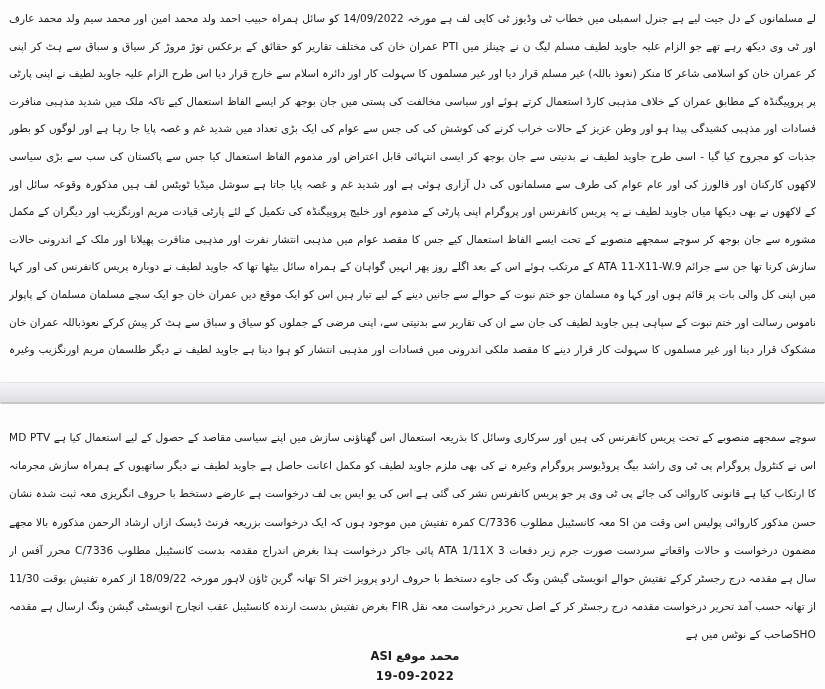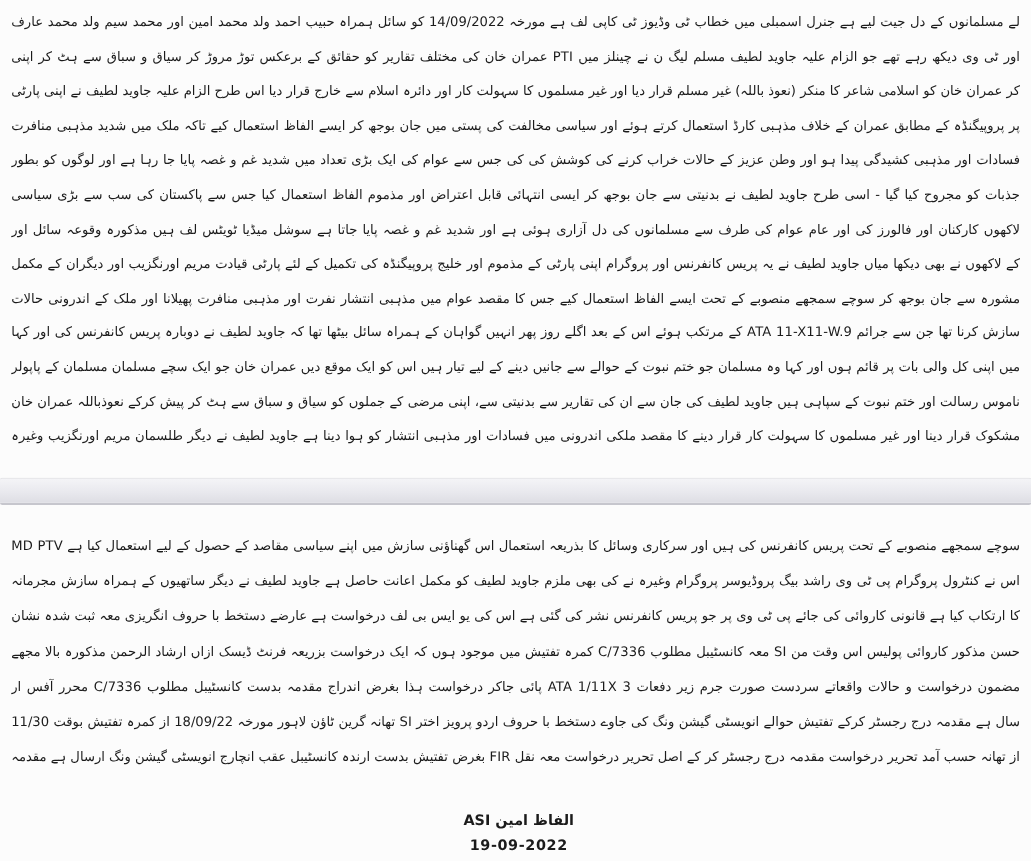--- a/index.html
+++ b/index.html
@@ -89,20 +89,21 @@
   <div class="page-separator"></div>
 
   <div class="block block-2">
     <div class="text-line">سوچے سمجھے منصوبے کے تحت پریس کانفرنس کی ہیں اور سرکاری وسائل کا بذریعہ استعمال اس گھناؤنی سازش میں اپنے سیاسی مقاصد کے حصول کے لیے استعمال کیا ہے MD PTV سہیل خان اور</div>
     <div class="text-line">اس نے کنٹرول پروگرام پی ٹی وی راشد بیگ پروڈیوسر پروگرام وغیرہ نے کی بھی ملزم جاوید لطیف کو مکمل اعانت حاصل ہے جاوید لطیف نے دیگر ساتھیوں کے ہمراہ سازش مجرمانہ کرتے ہوئے جرائم</div>
     <div class="text-line">کا ارتکاب کیا ہے قانونی کاروائی کی جائے پی ٹی وی پر جو پریس کانفرنس نشر کی گئی ہے اس کی یو ایس بی لف درخواست ہے عارضے دستخط با حروف انگریزی معہ ثبت شدہ نشان انگوٹھا ارشادالرحمن</div>
     <div class="text-line">حسن مذکور کاروائی پولیس اس وقت من SI معہ کانسٹیبل مطلوب C/7336 کمرہ تفتیش میں موجود ہوں کہ ایک درخواست بزریعہ فرنٹ ڈیسک ازاں ارشاد الرحمن مذکورہ بالا مجھے موصول ہوئی ہے</div>
     <div class="text-line">مضمون درخواست و حالات واقعاتے سردست صورت جرم زیر دفعات ATA 1/11X 3 پائی جاکر درخواست ہذا بغرض اندراج مقدمہ بدست کانسٹیبل مطلوب C/7336 محرر آفس ار</div>
     <div class="text-line">سال ہے مقدمہ درج رجسٹر کرکے تفتیش حوالے انویسٹی گیشن ونگ کی جاوے دستخط با حروف اردو پرویز اختر SI تھانہ گرین ٹاؤن لاہور مورخہ 18/09/22 از کمرہ تفتیش بوقت 11/30 بجے رات</div>
     <div class="text-line">از تھانہ حسب آمد تحریر درخواست مقدمہ درج رجسٹر کر کے اصل تحریر درخواست معہ نقل FIR بغرض تفتیش بدست ارندہ کانسٹیبل عقب انچارج انویسٹی گیشن ونگ ارسال ہے مقدمہ ہذا جناب</div>
+    <div class="text-line align-right">SHOصاحب کے نوٹس میں ہے</div>
   </div>
 
   <div class="signature">
-    <div class="signature-name">الفاظ امین ASI</div>
+    <div class="signature-name">محمد موقع ASI</div>
     <div class="signature-date">19-09-2022</div>
   </div>
 
 </div>
 
 </body></html>

